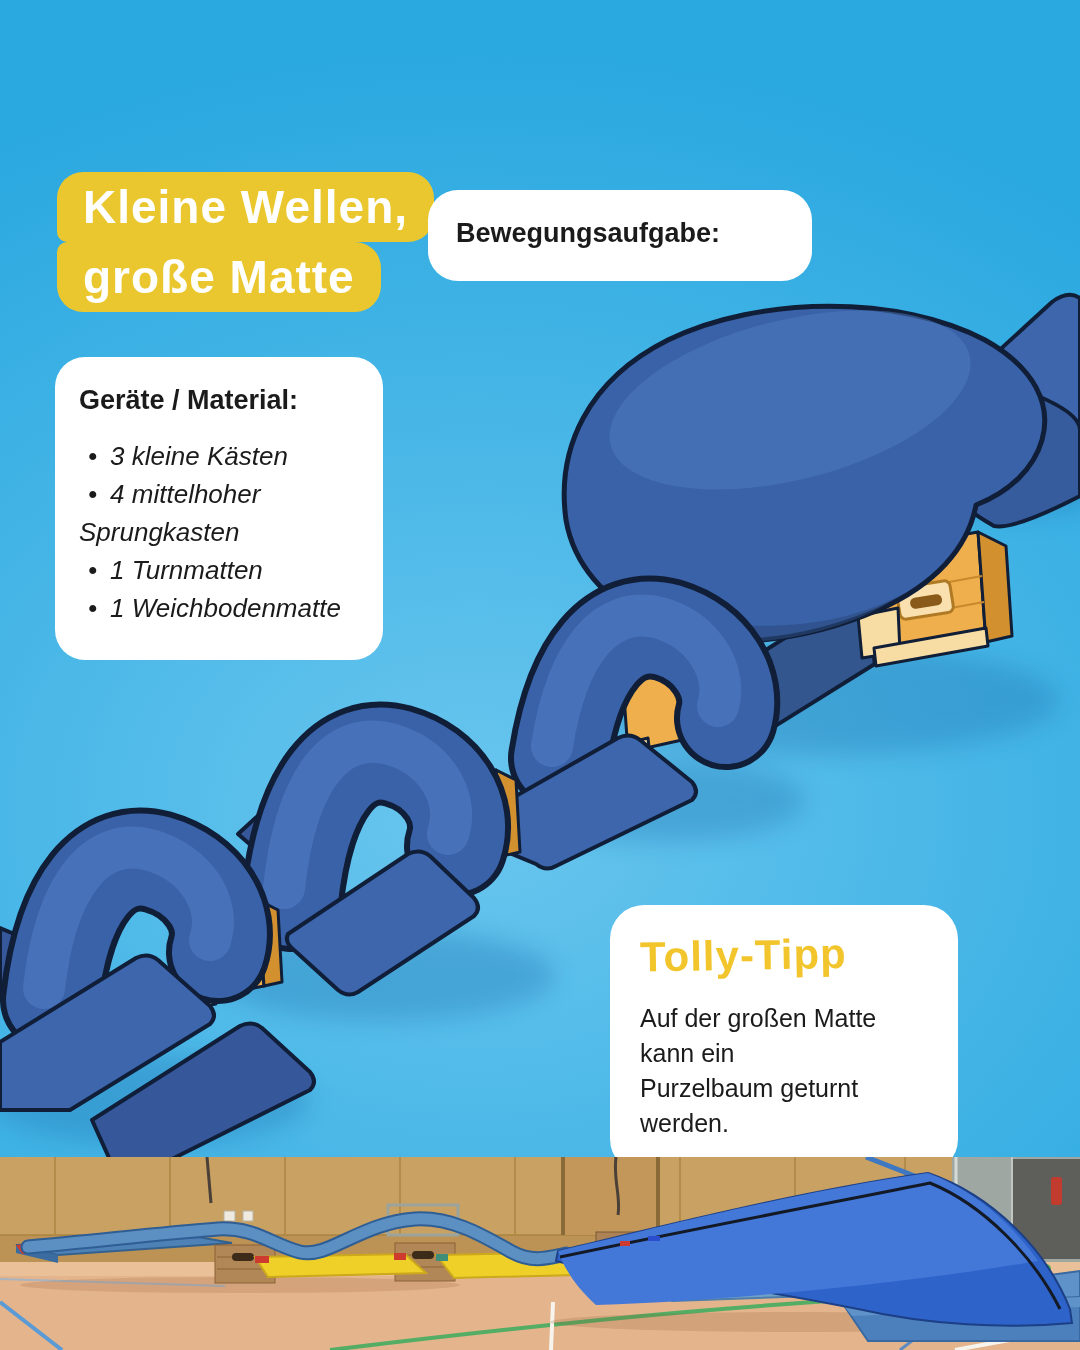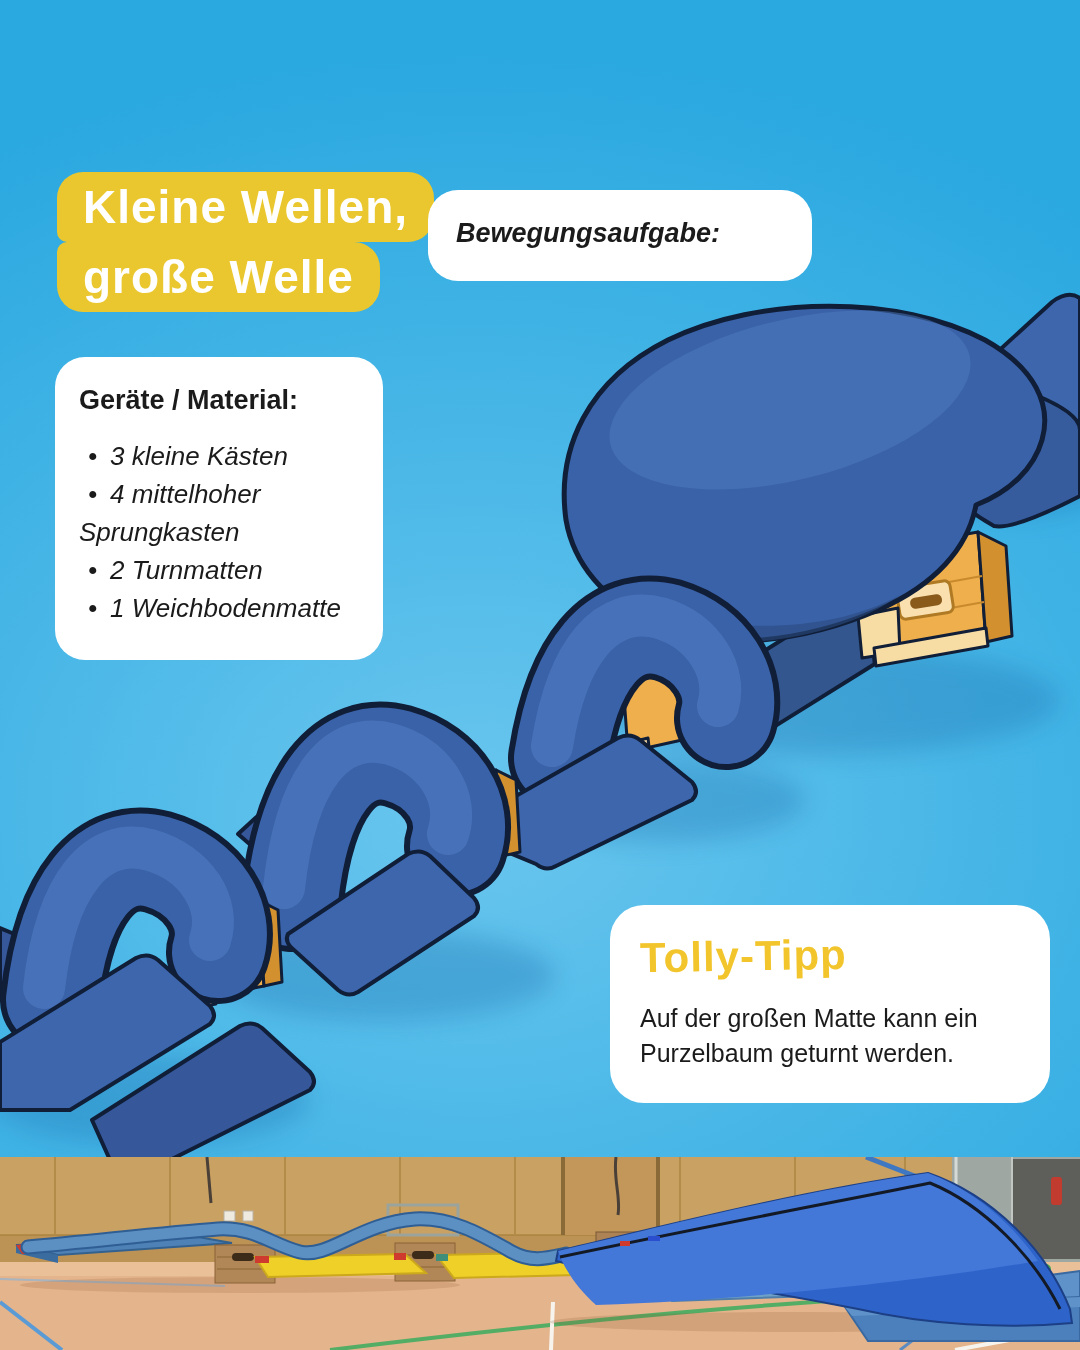--- a/index.html
+++ b/index.html
@@ -14,25 +14,25 @@
     display:block;width:fit-content;background:#EAC72E;color:#FFFFFF;
     font-weight:bold;font-size:46px;line-height:70px;padding:0 26px;
     letter-spacing:1px;
   }
   .badge-line.l1{border-radius:26px 26px 26px 10px;}
   .badge-line.l2{border-radius:10px 26px 26px 26px;}
   
   .card{position:absolute;background:#FFFFFF;border-radius:30px;color:#1B1B1B;z-index:5;box-sizing:border-box;}
   .card h3{margin:0;font-size:27px;font-weight:bold;}
   .card .body{margin-top:22px;font-size:25px;line-height:1.4;white-space:pre-line;}
-  .card-task{left:428px;top:190px;width:384px;padding:28px 28px 32px;font-style:italic;}
+  .card-task{left:428px;top:190px;width:384px;padding:28px 28px 32px;}
   .card-material{left:55px;top:357px;width:328px;padding:28px 24px 32px;}
   .card-material ul{list-style:none;margin:22px 0 0 0;padding:0;font-size:26px;line-height:1.46;font-style:italic;}
   .card-material li::before{content:"•";margin:0 13px 0 9px;}
-  .card-tip{left:610px;top:905px;width:440px;padding:26px 30px 32px;border-radius:34px;}
+  .card-tip{left:610px;top:905px;width:348px;padding:26px 30px 32px;border-radius:34px;}
   .card-tip h3{color:#F2C52D;font-size:42px;letter-spacing:1px;transform:rotate(-1deg);}
   .card-tip .body{}
   .illu{position:absolute;left:0;top:280px;z-index:1;}
   .photo{position:absolute;left:0;top:1157px;z-index:6;}
 </style>
 </head>
 <body>
 
 <div class="page">
 
@@ -122,33 +122,33 @@
         <path d="M 52 1000 C 64 894 106 848 158 862 C 204 875 230 916 218 952" stroke="#527FC6" stroke-width="42" opacity="0.55" transform="translate(-8,-12)"></path>
       </g>
 
       <path d="M 0 1042 L 136 958 Q 148 952 158 960 L 210 1006 Q 218 1016 210 1024 L 70 1110 L 0 1110 Z" fill="#3D66AD"></path>
       <path d="M 92 1120 L 240 1026 Q 252 1020 262 1028 L 310 1072 Q 318 1082 310 1090 L 170 1160 L 110 1160 Z" fill="#36589A"></path>
     </g>
   </svg>
 
   <div class="badge">
     <div class="badge-line l1">Kleine Wellen,</div>
-    <div class="badge-line l2">große Welle</div>
+    <div class="badge-line l2">große Matte</div>
   </div>
 
   <div class="card card-task">
     <h3>Bewegungsaufgabe:</h3>
   </div>
 
   <div class="card card-material">
     <h3>Geräte / Material:</h3>
     <ul>
       <li>3 kleine Kästen</li>
       <li>4 mittelhoher Sprungkasten</li>
-      <li>2 Turnmatten</li>
+      <li>1 Turnmatten</li>
       <li>1 Weichbodenmatte</li>
     </ul>
   </div>
 
   <div class="card card-tip">
     <h3>Tolly-Tipp</h3>
     <div class="body">Auf der großen Matte kann ein
 Purzelbaum geturnt werden.</div>
   </div>
 

